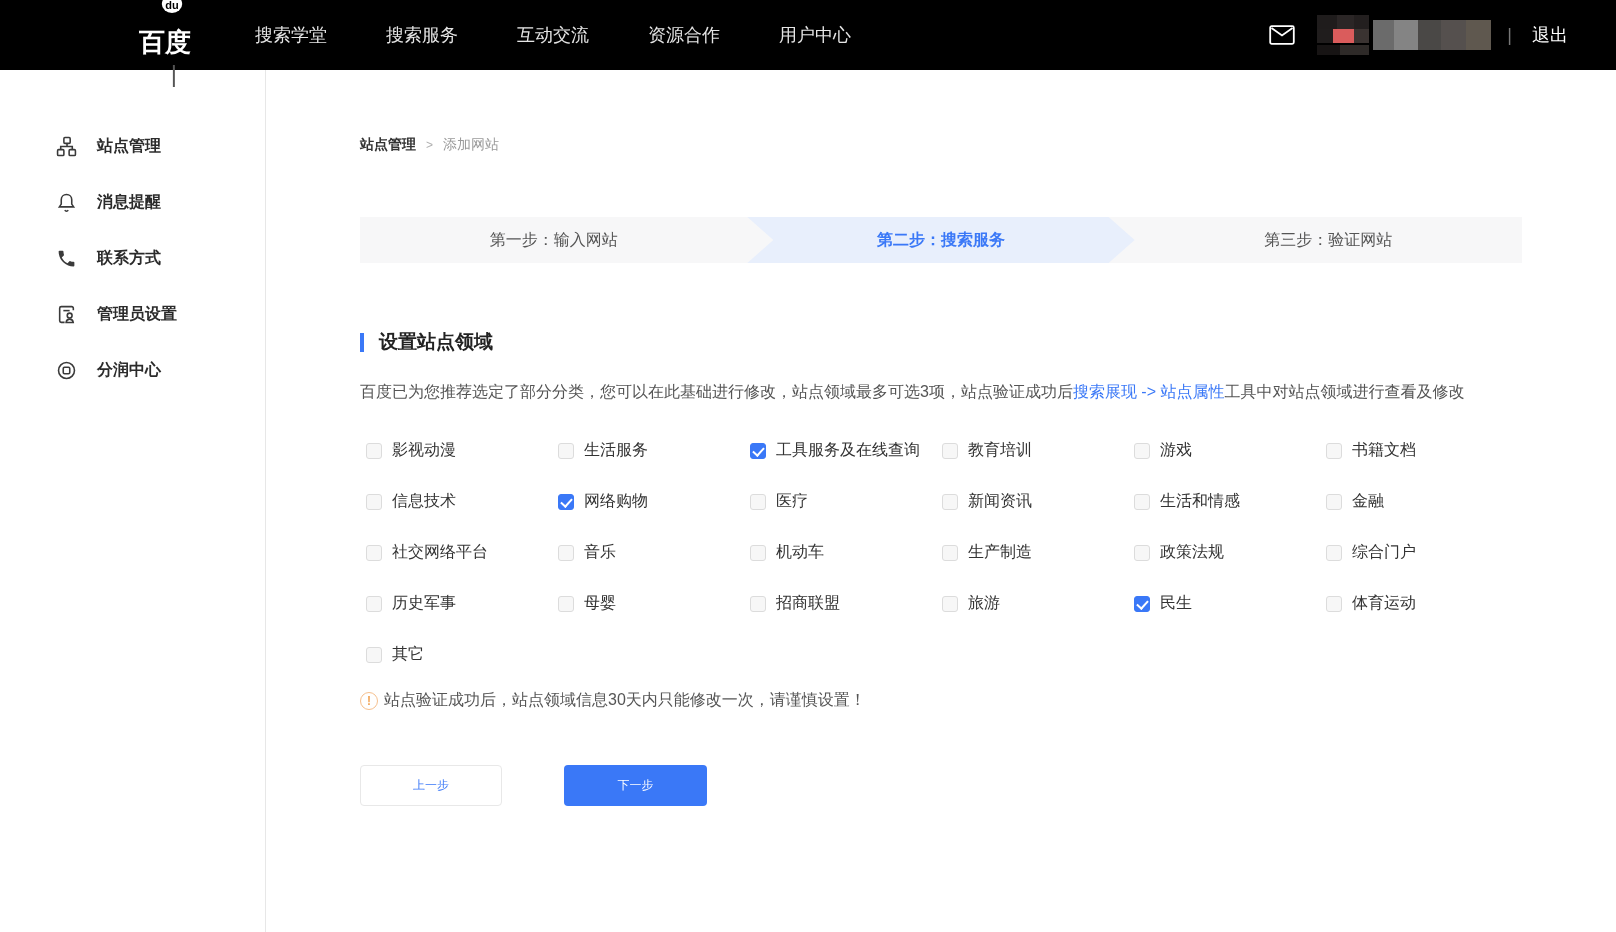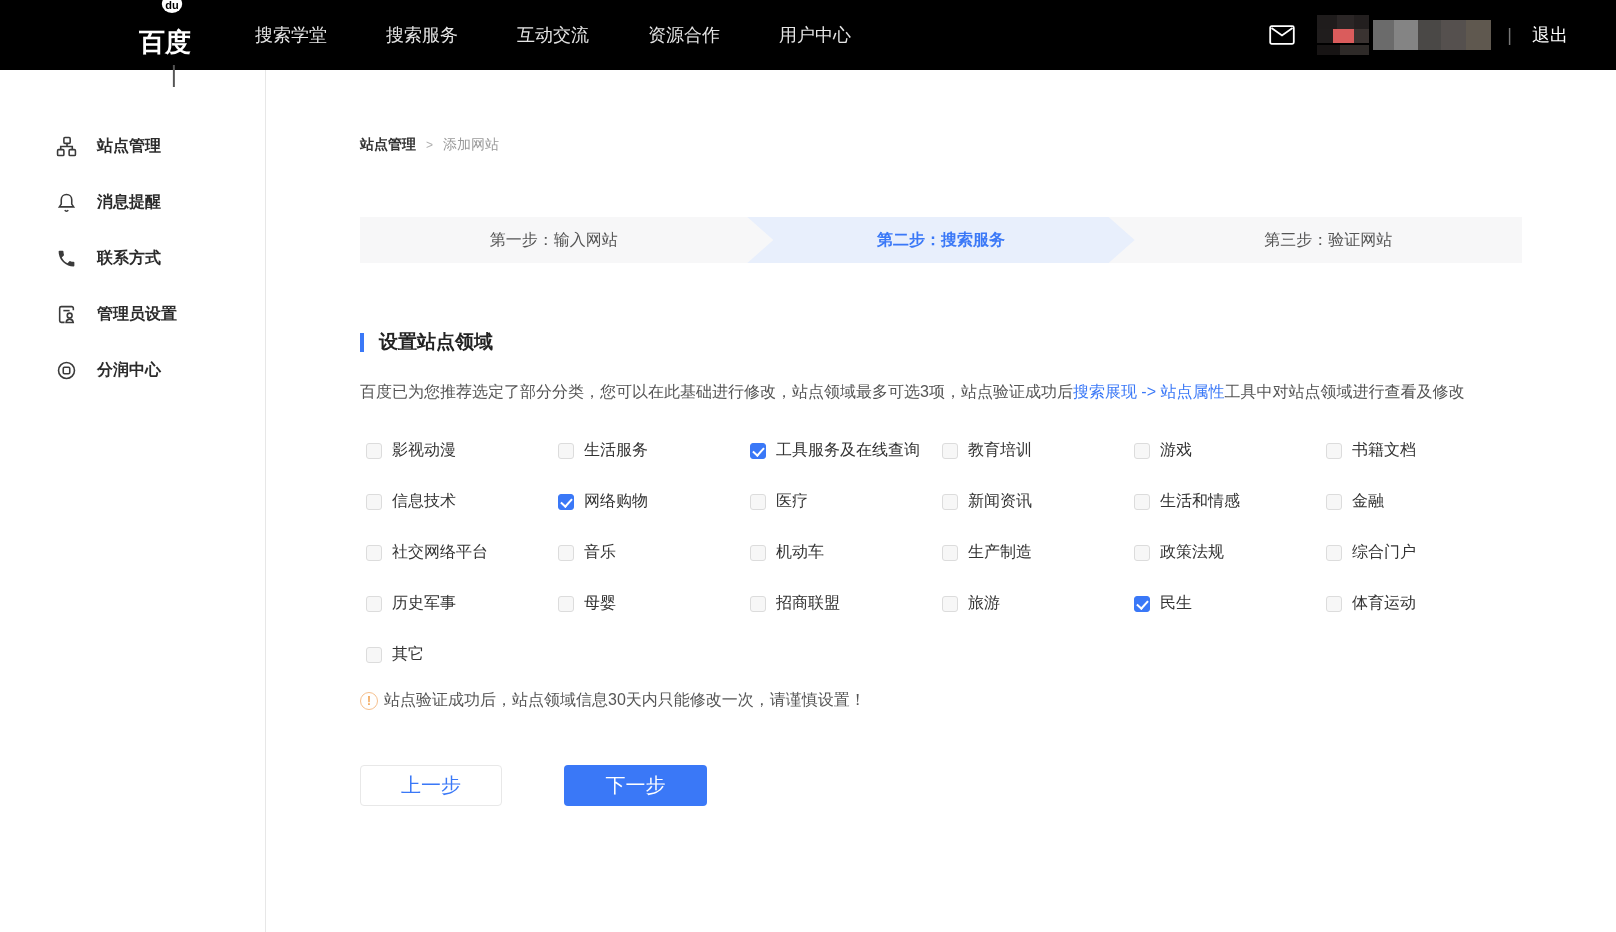--- a/index.html
+++ b/index.html
@@ -71,21 +71,21 @@
     border:solid #fff;border-width:0 2px 2px 0;transform:rotate(42deg);}
   .cat-label{margin-left:10px;font-size:16px;color:#333;}
 
   
   .warning{margin-top:10px;display:flex;align-items:center;font-size:16px;color:#555;}
   .warn-icon{width:18px;height:18px;border:1.5px solid #f6c08e;border-radius:50%;color:var(--warn);
     font-size:12px;font-weight:bold;display:flex;align-items:center;justify-content:center;margin-right:6px;flex-shrink:0;}
 
   
   .btn-row{margin-top:54px;display:flex;}
-  .btn{height:41px;border-radius:4px;font-size:20px;display:flex;align-items:center;justify-content:center;cursor:pointer;font-family:inherit;}
+  .btn{height:41px;border-radius:4px;font-size:12px;display:flex;align-items:center;justify-content:center;cursor:pointer;font-family:inherit;}
   .btn-prev{width:142px;background:#fff;border:1px solid #e8e8e8;color:var(--accent);}
   .btn-next{width:143px;background:var(--accent);border:none;color:#fff;margin-left:62px;}
 </style>
 </head>
 <body>
 
 <div class="page">
 
   <div class="navbar">
     <div class="logo">

